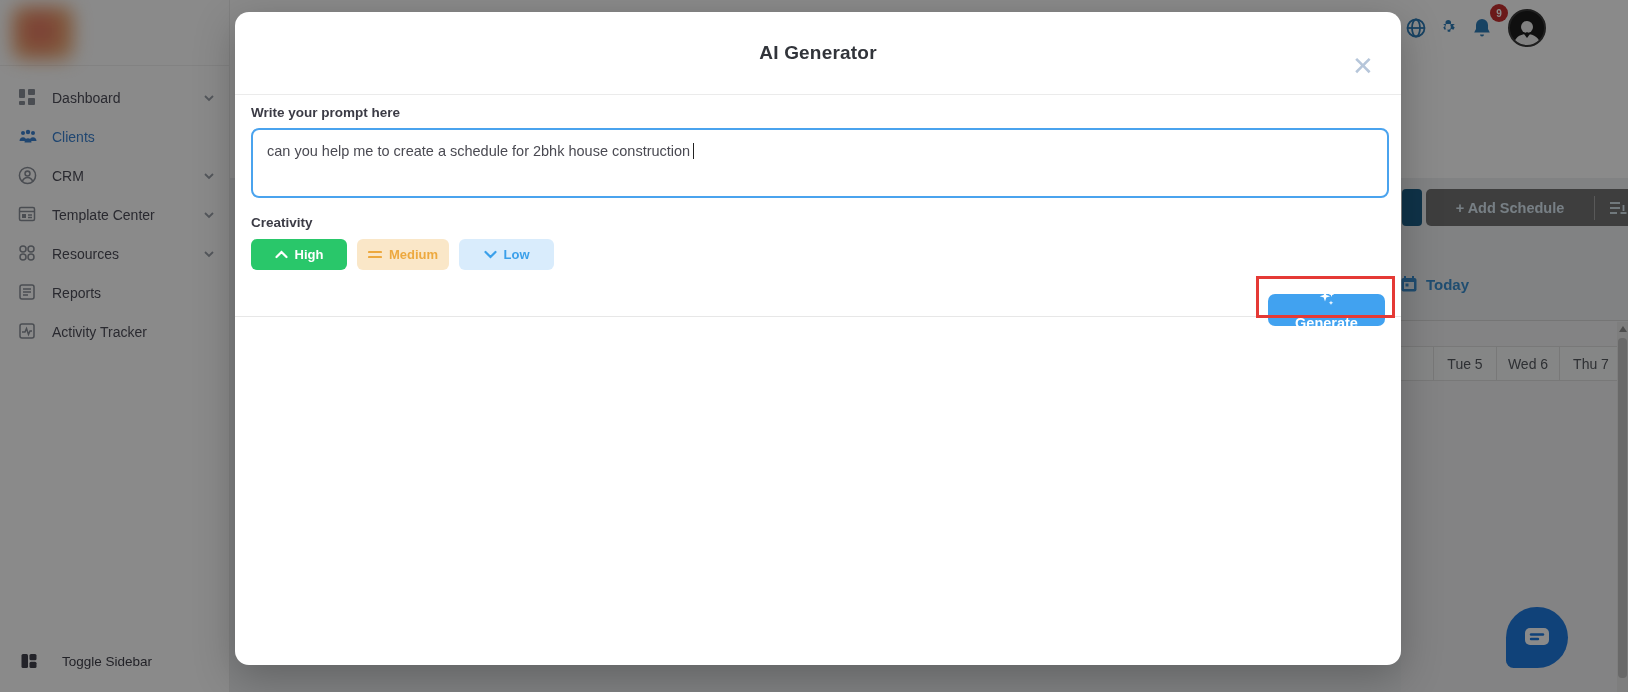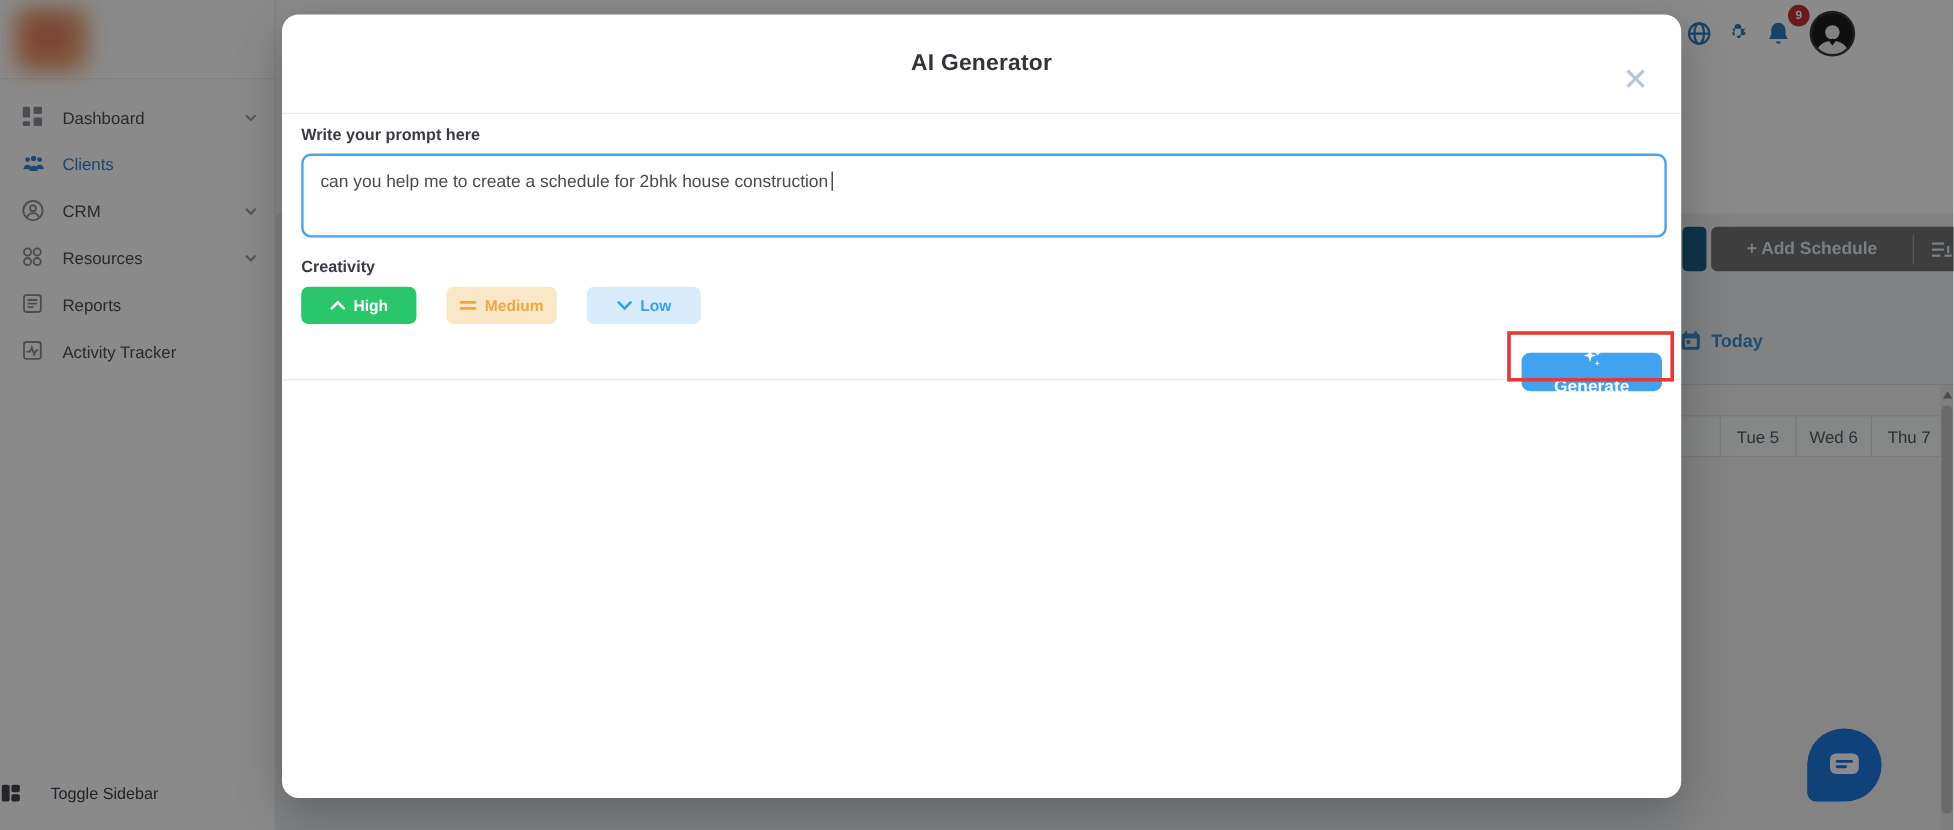--- a/index.html
+++ b/index.html
@@ -23,21 +23,21 @@
   .logo-blob { position:absolute; left:12px; top:6px; width:62px; height:54px; border-radius:10px;
     background:radial-gradient(circle at 45% 45%, #e0524a 0%, #e98d4e 55%, #f3c48e 100%); filter:blur(9px); opacity:.85;}
   .nav { padding-top:12px; }
   .nav-item { height:39px; display:flex; align-items:center; padding:0 14px 0 18px; cursor:pointer;
     color:#4e4e59; font-size:14px; font-weight:500; }
   .nav-item .ni-icon { width:20px; height:20px; margin-right:14px; color:#8a8f98; flex:0 0 auto; }
   .nav-item .chev { margin-left:auto; color:#9aa0a8; width:12px; height:12px; }
   .nav-item.active { color:#3b82d0; }
   .nav-item.active .ni-icon { color:#3b82d0; }
   .toggle-row { position:absolute; left:0; bottom:14px; width:230px; height:34px; display:flex;
-    align-items:center; color:#3f3f49; font-size:13.5px; font-weight:500; cursor:pointer;}
+    align-items:center; padding-left:20px; color:#3f3f49; font-size:13.5px; font-weight:500; cursor:pointer;}
   .toggle-row .ni-icon { width:18px; height:18px; margin-right:24px; color:#42424c; }
 
   .main { position:absolute; left:230px; top:57px; width:1398px; height:635px; background:#eef0f2; }
   .band-white { position:absolute; left:0; top:0; width:1398px; height:121px; background:#ffffff; }
   .btn-green { position:absolute; left:1193px; top:16px; width:194px; height:42px; border:none; border-radius:5px;
     background:#23a55a; color:#eaf4ed; font-size:14px; font-weight:600; display:flex; align-items:center;
     justify-content:center; gap:8px; cursor:pointer; font-family:inherit;}
   .navy-sliver { position:absolute; left:1172px; top:132px; width:20px; height:37px; background:#1d5f88; border-radius:4px; }
   .btn-add { position:absolute; left:1196px; top:132px; width:215px; height:37px; border:none; border-radius:5px;
     background:#737373; color:#dcebf5; font-size:14.5px; font-weight:600; display:flex; align-items:center;
@@ -70,21 +70,21 @@
     display:flex; align-items:center; justify-content:center; }
   .modal-title { font-size:19px; font-weight:700; color:#31343a; letter-spacing:.2px; }
   .modal-close { position:absolute; right:22px; top:38px; width:32px; height:32px; border:none; background:transparent;
     color:#b6c6da; font-size:26px; line-height:30px; cursor:pointer; font-family:inherit; }
   .modal-body { padding:10px 14px 0 16px; }
   .field-label { font-size:13.5px; font-weight:700; color:#3b3b45; margin:0 0 8px 0; }
   .prompt-box { width:1138px; height:70px; border:2px solid #4aa3ee; border-radius:8px; background:#fff;
     padding:13px 14px; font-size:14.5px; color:#4a4a52; cursor:text; }
   .caret { display:inline-block; width:1px; height:16px; background:#222; margin-left:3px; vertical-align:-3px; }
   .creativity-label { font-size:13.5px; font-weight:700; color:#3b3b45; margin:17px 0 9px 0; }
-  .chip-row { display:flex; gap:25px;align-items:center; }
+  .chip-row { display:flex; gap:10px;align-items:center; }
   .chip { height:31px; border:none; border-radius:6px; font-size:13px; font-weight:700; font-family:inherit;
     display:flex; align-items:center; justify-content:center; gap:7px; cursor:pointer; padding:0 18px; }
   .chip-high { width:96px; background:#29c76a; color:#ffffff; }
   .chip-medium { width:92px; background:#fae7c8; color:#eda93f; }
   .chip-low { width:95px; background:#d9ecfc; color:#3ba0ea; }
   .gen-row { position:relative; height:60px; }
   .btn-generate { position:absolute; right:2px; top:24px; width:117px; height:32px; border:none; border-radius:7px;
     background:#41a2f0; color:#ffffff; font-size:14.5px; font-weight:700; font-family:inherit; display:flex;
     align-items:center; justify-content:center; gap:8px; cursor:pointer;flex-direction:column; }
   .annotation { position:absolute; left:1256px; top:276px; width:139px; height:42px; border:3px solid #e53935;
@@ -178,20 +178,37 @@
       </div>
       <div class="nav-item">
         <span class="ni-icon">
           <svg width="19" height="19" viewBox="0 0 20 20" fill="none" stroke="currentColor" stroke-width="1.6">
               <circle cx="10" cy="10" r="8.5"></circle>
               <circle cx="10" cy="8" r="2.6"></circle>
               <path d="M4.5 16.5c1-3 3-4.3 5.5-4.3s4.5 1.3 5.5 4.3"></path>
             </svg>
         </span>
         <span>CRM</span>
+        <span class="chev">
+          <svg width="12" height="12" viewBox="0 0 12 12" fill="none" stroke="currentColor" stroke-width="1.8">
+              <polyline points="2,4 6,8 10,4"></polyline>
+            </svg>
+        </span>
+      </div>
+      <div class="nav-item">
+        <span class="ni-icon">
+          <svg width="18" height="18" viewBox="0 0 18 18" fill="none" stroke="currentColor" stroke-width="1.5">
+              <rect x="1.5" y="2.5" width="15" height="13" rx="1.5"></rect>
+              <line x1="1.5" y1="6.5" x2="16.5" y2="6.5"></line>
+              <rect x="4" y="9" width="4" height="4" fill="currentColor" stroke="none"></rect>
+              <line x1="10" y1="10" x2="14" y2="10"></line>
+              <line x1="10" y1="12.5" x2="14" y2="12.5"></line>
+            </svg>
+        </span>
+        <span>Template Center</span>
         <span class="chev">
           <svg width="12" height="12" viewBox="0 0 12 12" fill="none" stroke="currentColor" stroke-width="1.8">
               <polyline points="2,4 6,8 10,4"></polyline>
             </svg>
         </span>
       </div>
       <div class="nav-item">
         <span class="ni-icon">
           <svg width="18" height="18" viewBox="0 0 18 18" fill="none" stroke="currentColor" stroke-width="1.5">
               <circle cx="5" cy="5" r="3"></circle>

